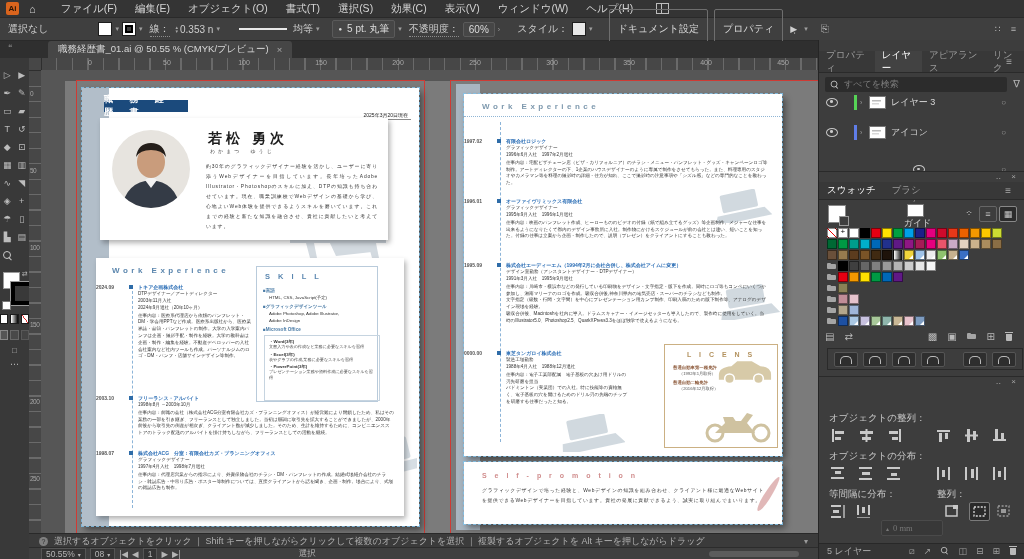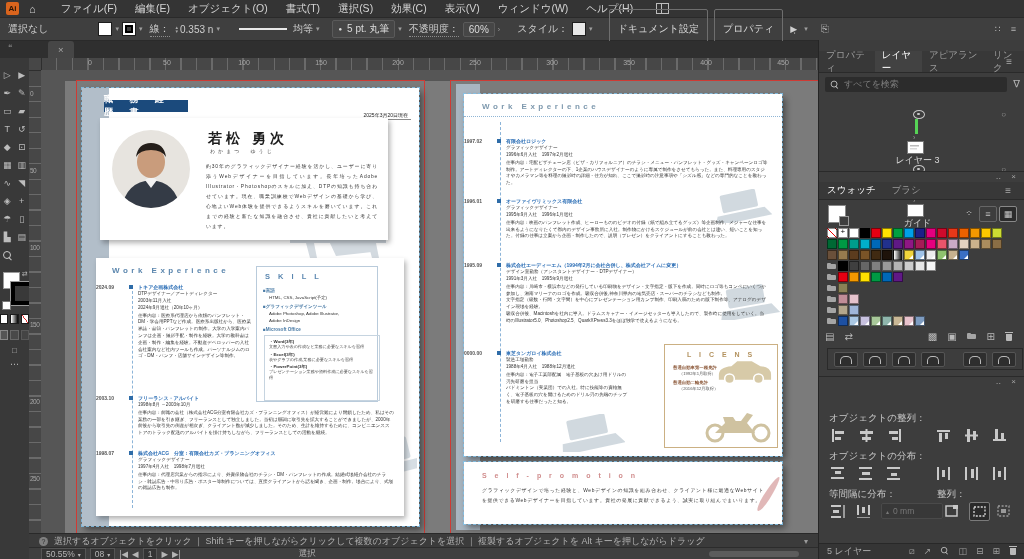--- a/index.html
+++ b/index.html
@@ -225,20 +225,21 @@
     <span style="font-size:10px;color:#bdbdbd;">⎘</span>
     <div style="position:absolute;right:8px;display:flex;gap:10px;color:#b5b5b5;font-size:9px;">
       <span>∷</span>
       <span class="g-menu"></span>
     </div>
   </div>
 
   <div class="abs tabbar">
     <span class="drag-dots">❝</span>
     <div class="doc-tab">
+      <span>職務経歴書_01.ai @ 50.55 % (CMYK/プレビュー)</span>
       <span class="g-x" style="color:#a9a9a9;"></span>
     </div>
   </div>
 
   <div class="abs toolbar">
     <div style="height:8px;"></div>
     <div class="tool-row">
         <span class="tool">▷</span>
         <span class="tool">▶</span>
       </div>
@@ -550,27 +551,36 @@
       <span>アピアランス</span>
       <span>リンク</span>
       <span class="hamb g-menu"></span>
     </div>
     <div class="search-row">
       <span class="mag" style="transform:scale(.85);"></span>
       <span>すべてを検索</span>
     </div>
     <span class="funnel">∇</span>
 
-    <div class="layer-row" style="top:70px;flex-direction:column;">
+    <div class="layer-row" style="top:55px;">
       <span class="eye"></span>
         <span class="lockc"></span>
       <span class="cbar" style="background: rgb(86, 211, 86);"></span>
       <span class="lr-chev">›</span>
       <span class="thumb"></span>
       <span>レイヤー 3</span>
+      <span class="ltarget g-circ"></span>
+    </div>
+    <div class="layer-row" style="top:85.2px;">
+      <span class="eye"></span>
+        <span class="lockc"></span>
+      <span class="cbar" style="background: rgb(95, 125, 232);"></span>
+      <span class="lr-chev">›</span>
+      <span class="thumb"></span>
+      <span>アイコン</span>
       <span class="ltarget g-circ"></span>
     </div>
     <div class="layer-row" style="top:125px;flex-direction:column;">
       <span class="eye"></span>
         <span class="lockc">🔒︎</span>
       <span class="cbar" style="background: rgb(240, 80, 80);"></span>
       <span class="lr-chev">›</span>
       <span class="thumb empty"></span>
       <span>ガイド</span>
       <span class="ltarget g-circ"></span>
@@ -812,21 +822,21 @@
         </svg>
       </div>
     <div class="al-ic" style="left:38px;top:464px;">
         <svg width="15" height="13">
           <rect x="0" y="0" width="2" height="10" fill="#c8c8c8"></rect>
           <rect x="5" y="2" width="3" height="6" fill="#c8c8c8"></rect>
           <rect x="11" y="0" width="2" height="10" fill="#c8c8c8"></rect>
           <rect x="0" y="12" width="13" height="1.5" fill="#9a9a9a"></rect>
         </svg>
       </div>
-    <div class="al-step" style="left:62px;top:463px;">
+    <div class="al-step" style="left:62px;top:480px;font-family:Liberation Serif, serif;">
       <span class="g-up" style="font-size:6px;"></span>
         <span>0 mm</span>
     </div>
     <div class="al-ic" style="left:126px;top:464px;">
         <svg width="15" height="13">
           <rect x="1" y="1" width="11" height="10" fill="none" stroke="#c8c8c8" stroke-width="1.5"></rect>
           <rect x="8" y="0" width="5" height="4" fill="#c8c8c8"></rect>
         </svg>
       </div>
     <div class="al-ic keyed" style="left:150px;top:462px;width:19px;height:17px;justify-content:center;align-items:center;">

